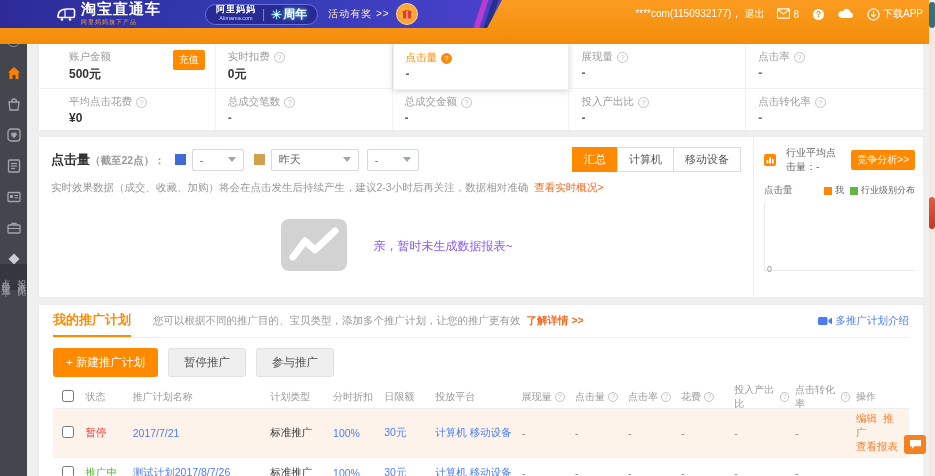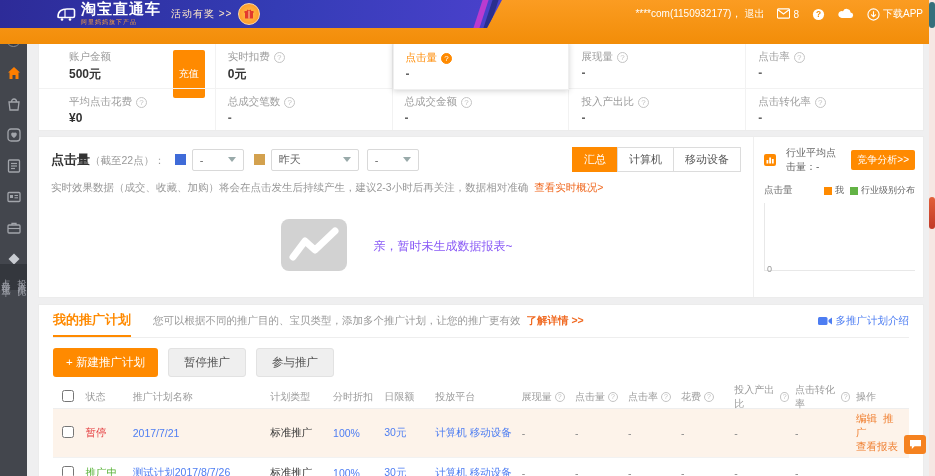--- a/index.html
+++ b/index.html
@@ -58,28 +58,28 @@
   .stat-cell.first { padding-left:30px; }
   .stat-label { color:#9c9c9c; font-size:10.5px; display:flex; align-items:center; gap:4px; }
   .stat-value { font-size:12px; font-weight:bold; color:#333; margin-top:2px; }
   .stat-value.dash { font-weight:bold; color:#666; }
   .info-i { width:11px; height:11px; border:1px solid #c4c4c4; border-radius:50%; color:#c4c4c4; font-size:8px;
     display:inline-flex; align-items:center; justify-content:center; }
   .info-i.orange { background:#ff8a00; border-color:#ff8a00; color:#fff; }
   .stat-cell.hl { border:1px solid #efefef; box-shadow:0 1px 6px rgba(0,0,0,.18); background:#fff; z-index:2; margin:-2px 0; padding-top:8px; }
   .stat-cell.hl .stat-label { color:#ff8a00; }
   .badge-recharge { position:absolute; right:10px; top:6px; background:#ff8a00; color:#fff; font-size:10px;
-    padding:17px 6px; border-radius:2px; cursor:pointer; }
+    padding:3px 6px; border-radius:2px; cursor:pointer; }
 
   
   .chart-card { display:flex; margin-bottom:6px; min-height:135px; }
   .chart-left { flex:1; padding:10px 12px 8px; }
   .chart-head { display:flex; align-items:center; }
   .chart-title { font-size:13px; font-weight:bold; color:#333; }
-  .chart-title-suffix { font-size:10.5px; color:#999; font-weight:normal; }
+  .chart-title-suffix { font-size:10.5px; color:#999; font-weight:bold; }
   .sq { width:11px; height:11px; display:inline-block; margin:0 6px 0 10px; }
   .sq.blue { background:#3f6bd8; }
   .sq.gold { background:#d3a14e; }
   .dd { height:22px; border:1px solid #d9d9d9; border-radius:2px; background:#fff; color:#666; font-size:11px;
     display:inline-flex; align-items:center; padding:0 7px; gap:10px; cursor:pointer; }
   .dd.w1 { min-width:52px; justify-content:space-between; }
   .dd.w2 { min-width:88px; justify-content:space-between; }
   .caret { width:0; height:0; border-left:4px solid transparent; border-right:4px solid transparent; border-top:5px solid #9aa; }
   .dev-tabs { margin-left:auto; display:flex; }
   .dev-tab { border:1px solid #dcdcdc; background:#fff; color:#555; font-size:11px; padding:4px 11px; cursor:pointer; margin-left:-1px; }
@@ -147,20 +147,41 @@
             <line x1="9" y1="4" x2="9" y2="11" stroke="#fff" stroke-width="1.2"></line>
             <circle cx="6" cy="13.5" r="1.3" fill="#fff"></circle>
             <circle cx="14" cy="13.5" r="1.3" fill="#fff"></circle>
           </svg>
       </span>
       <span>
         <span class="logo-title">淘宝直通车</span>
         <span class="logo-sub">阿里妈妈旗下产品</span>
       </span>
     </div>
+    <div class="anni-badge">
+      <span class="anni-brand">
+        <b>阿里妈妈</b>
+        <i>Alimama.com</i>
+      </span>
+      <span class="anni-sep">|</span>
+      <span class="anni-year">
+        <span class="hicon" style="width:11px;height:11px;">
+          <svg viewBox="0 0 12 12" width="11" height="11">
+              <g stroke="#8fe5ff" stroke-width="1.4">
+                <line x1="6" y1="0.5" x2="6" y2="11.5"></line>
+                <line x1="0.5" y1="6" x2="11.5" y2="6"></line>
+                <line x1="2" y1="2" x2="10" y2="10"></line>
+                <line x1="10" y1="2" x2="2" y2="10"></line>
+              </g>
+              <circle cx="6" cy="6" r="2" fill="#eaffff"></circle>
+            </svg>
+        </span>
+        <span>周年</span>
+      </span>
+    </div>
     <span class="activity">活动有奖 &gt;&gt;</span>
     <span class="gift-circle">
       <svg viewBox="0 0 12 12" width="12" height="12">
           <rect x="2" y="4.5" width="8" height="6" rx="0.5" fill="#e33a2c"></rect>
           <rect x="1.5" y="3" width="9" height="2" fill="#e33a2c"></rect>
           <line x1="6" y1="3" x2="6" y2="10.5" stroke="#ffd9a0" stroke-width="1"></line>
           <path d="M4 3 C3 1.5 5.5 1 6 3 C6.5 1 9 1.5 8 3 Z" fill="#e33a2c"></path>
         </svg>
     </span>
     <span class="stripe s1"></span>

